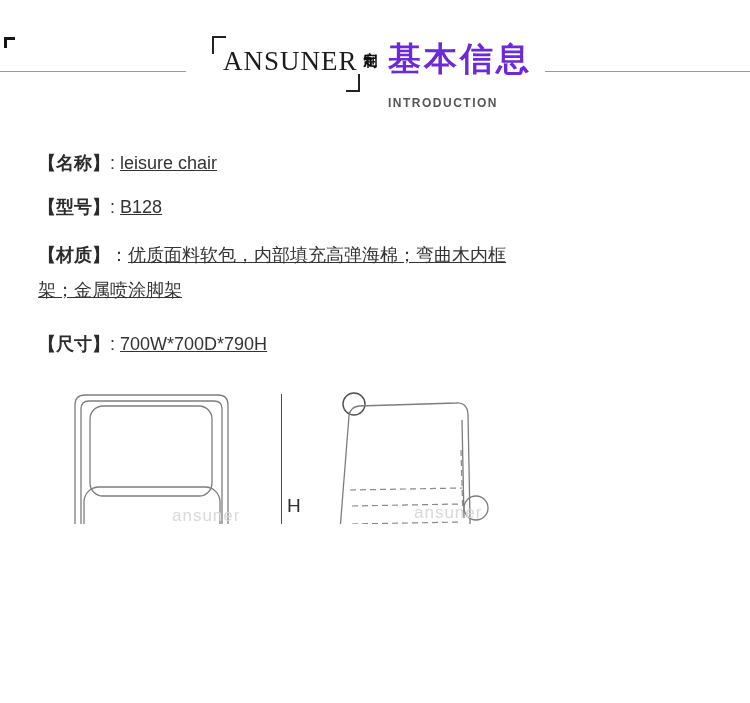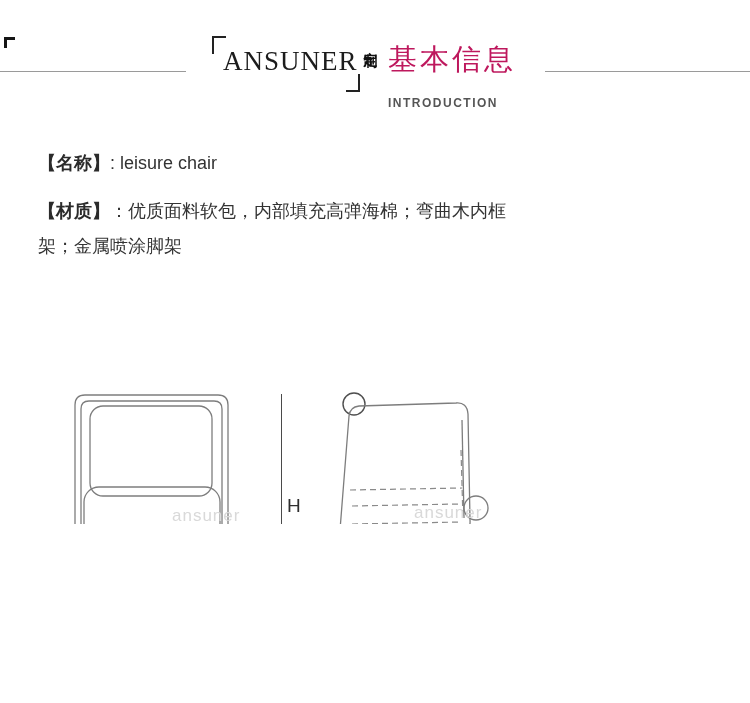--- a/index.html
+++ b/index.html
@@ -37,37 +37,37 @@
     font-size:27px; letter-spacing:1px; color:#1c1c1c;
   }
   .brand-sub {
     position:absolute; left:150px; top:6px;
     writing-mode:vertical-rl; text-orientation:upright;
     font-size:14px; font-weight:700; letter-spacing:3px; color:#111;
   }
 
   .title-block { position:absolute; left:388px; top:44px; }
   .page-title {
-    font-size:29px; font-weight:400; color:#be185d; letter-spacing:3px;
+    font-size:33px; font-weight:700; color:#6d28d9; letter-spacing:3px;
     line-height:30px;
   }
   .page-subtitle {
     margin-top:22px; font-size:12px; font-weight:700;
     color:#555; letter-spacing:1.5px;
   }
 
   
   .specs { position:absolute; left:38px; top:150px; width:520px; }
   .spec-row {
     font-size:18px; color:#333; line-height:26px;
     margin-bottom:18px; max-width:478px;
   }
   .spec-row.wrap { line-height:35px; margin-bottom:23px; }
   .spec-label { color:#2b2b2b;font-weight:bold; }
-  .spec-value { color:#333; }
+  .spec-value { color:#333;text-decoration:underline; }
 
   
   .sketch { position:absolute; }
   .sketch-front { left:62px;  top:390px; }
   .sketch-side  { left:316px; top:390px; }
 
   .vline {
     position:absolute; left:281px; top:394px;
     width:1px; height:230px; background:#4a4a4a;
   }
@@ -117,21 +117,23 @@
     <span class="brand-sub">定制</span>
   </div>
 
   <div class="title-block">
     <div class="page-title">基本信息</div>
     <div class="page-subtitle">INTRODUCTION</div>
   </div>
 
   <div class="specs">
     <div class="spec-row"><span class="spec-label">【名称】</span><span>: </span><span class="spec-value">leisure chair</span></div>
+    <div class="spec-row"><span class="spec-label">【型号】</span><span>: </span><span class="spec-value">B128</span></div>
     <div class="spec-row wrap"><span class="spec-label">【材质】</span><span>：</span><span class="spec-value">优质面料软包，内部填充高弹海棉；弯曲木内框架；金属喷涂脚架</span></div>
+    <div class="spec-row"><span class="spec-label">【尺寸】</span><span>: </span><span class="spec-value">700W*700D*790H</span></div>
   </div>
 
   <svg class="sketch sketch-front" width="178" height="235" viewBox="0 0 178 235">
     <path class="frame" d="M13 150 V15 Q13 5 23 5 H156 Q166 5 166 15 V150"></path>
     <path class="frame" d="M19 148 V19 Q19 11 27 11 H152 Q160 11 160 19 V148"></path>
     <rect class="frame" x="28" y="16" width="122" height="90" rx="13"></rect>
     <rect class="frame" x="22" y="97" width="136" height="52" rx="15"></rect>
     <line class="dark" x1="15" y1="150" x2="15" y2="228"></line>
     <line class="dark" x1="21" y1="150" x2="21" y2="228"></line>
     <line class="dark" x1="157" y1="150" x2="157" y2="228"></line>

